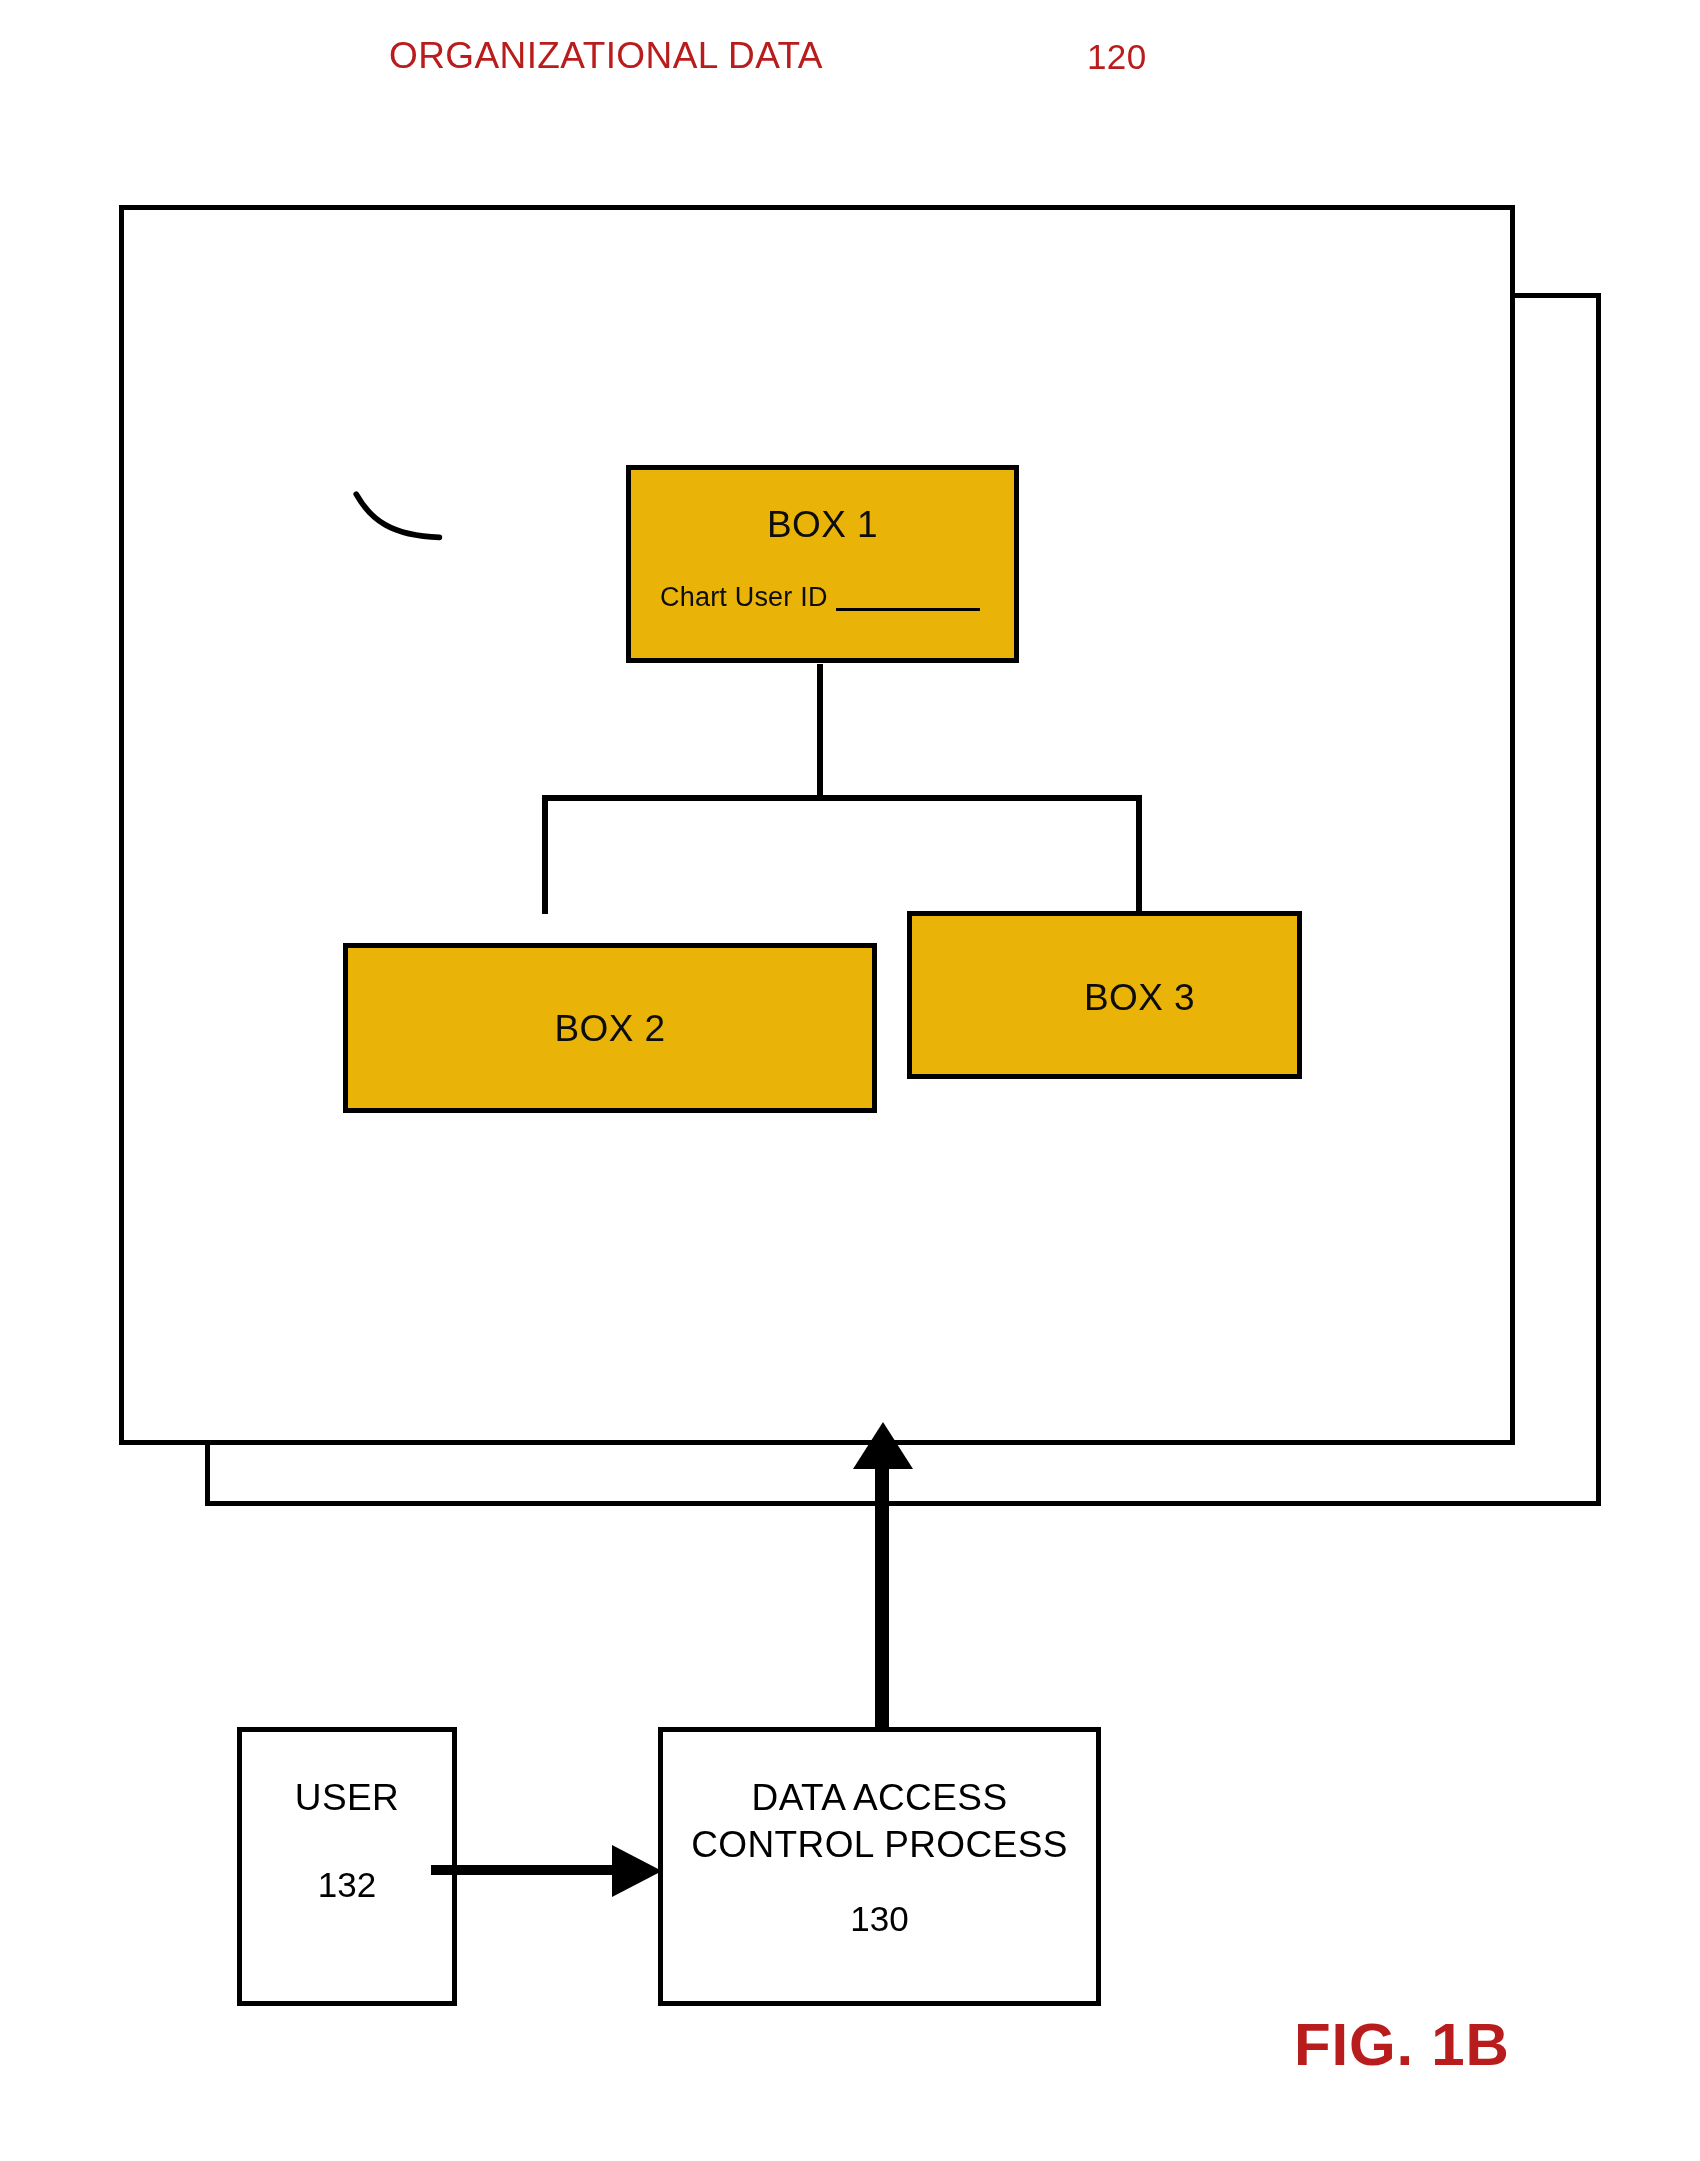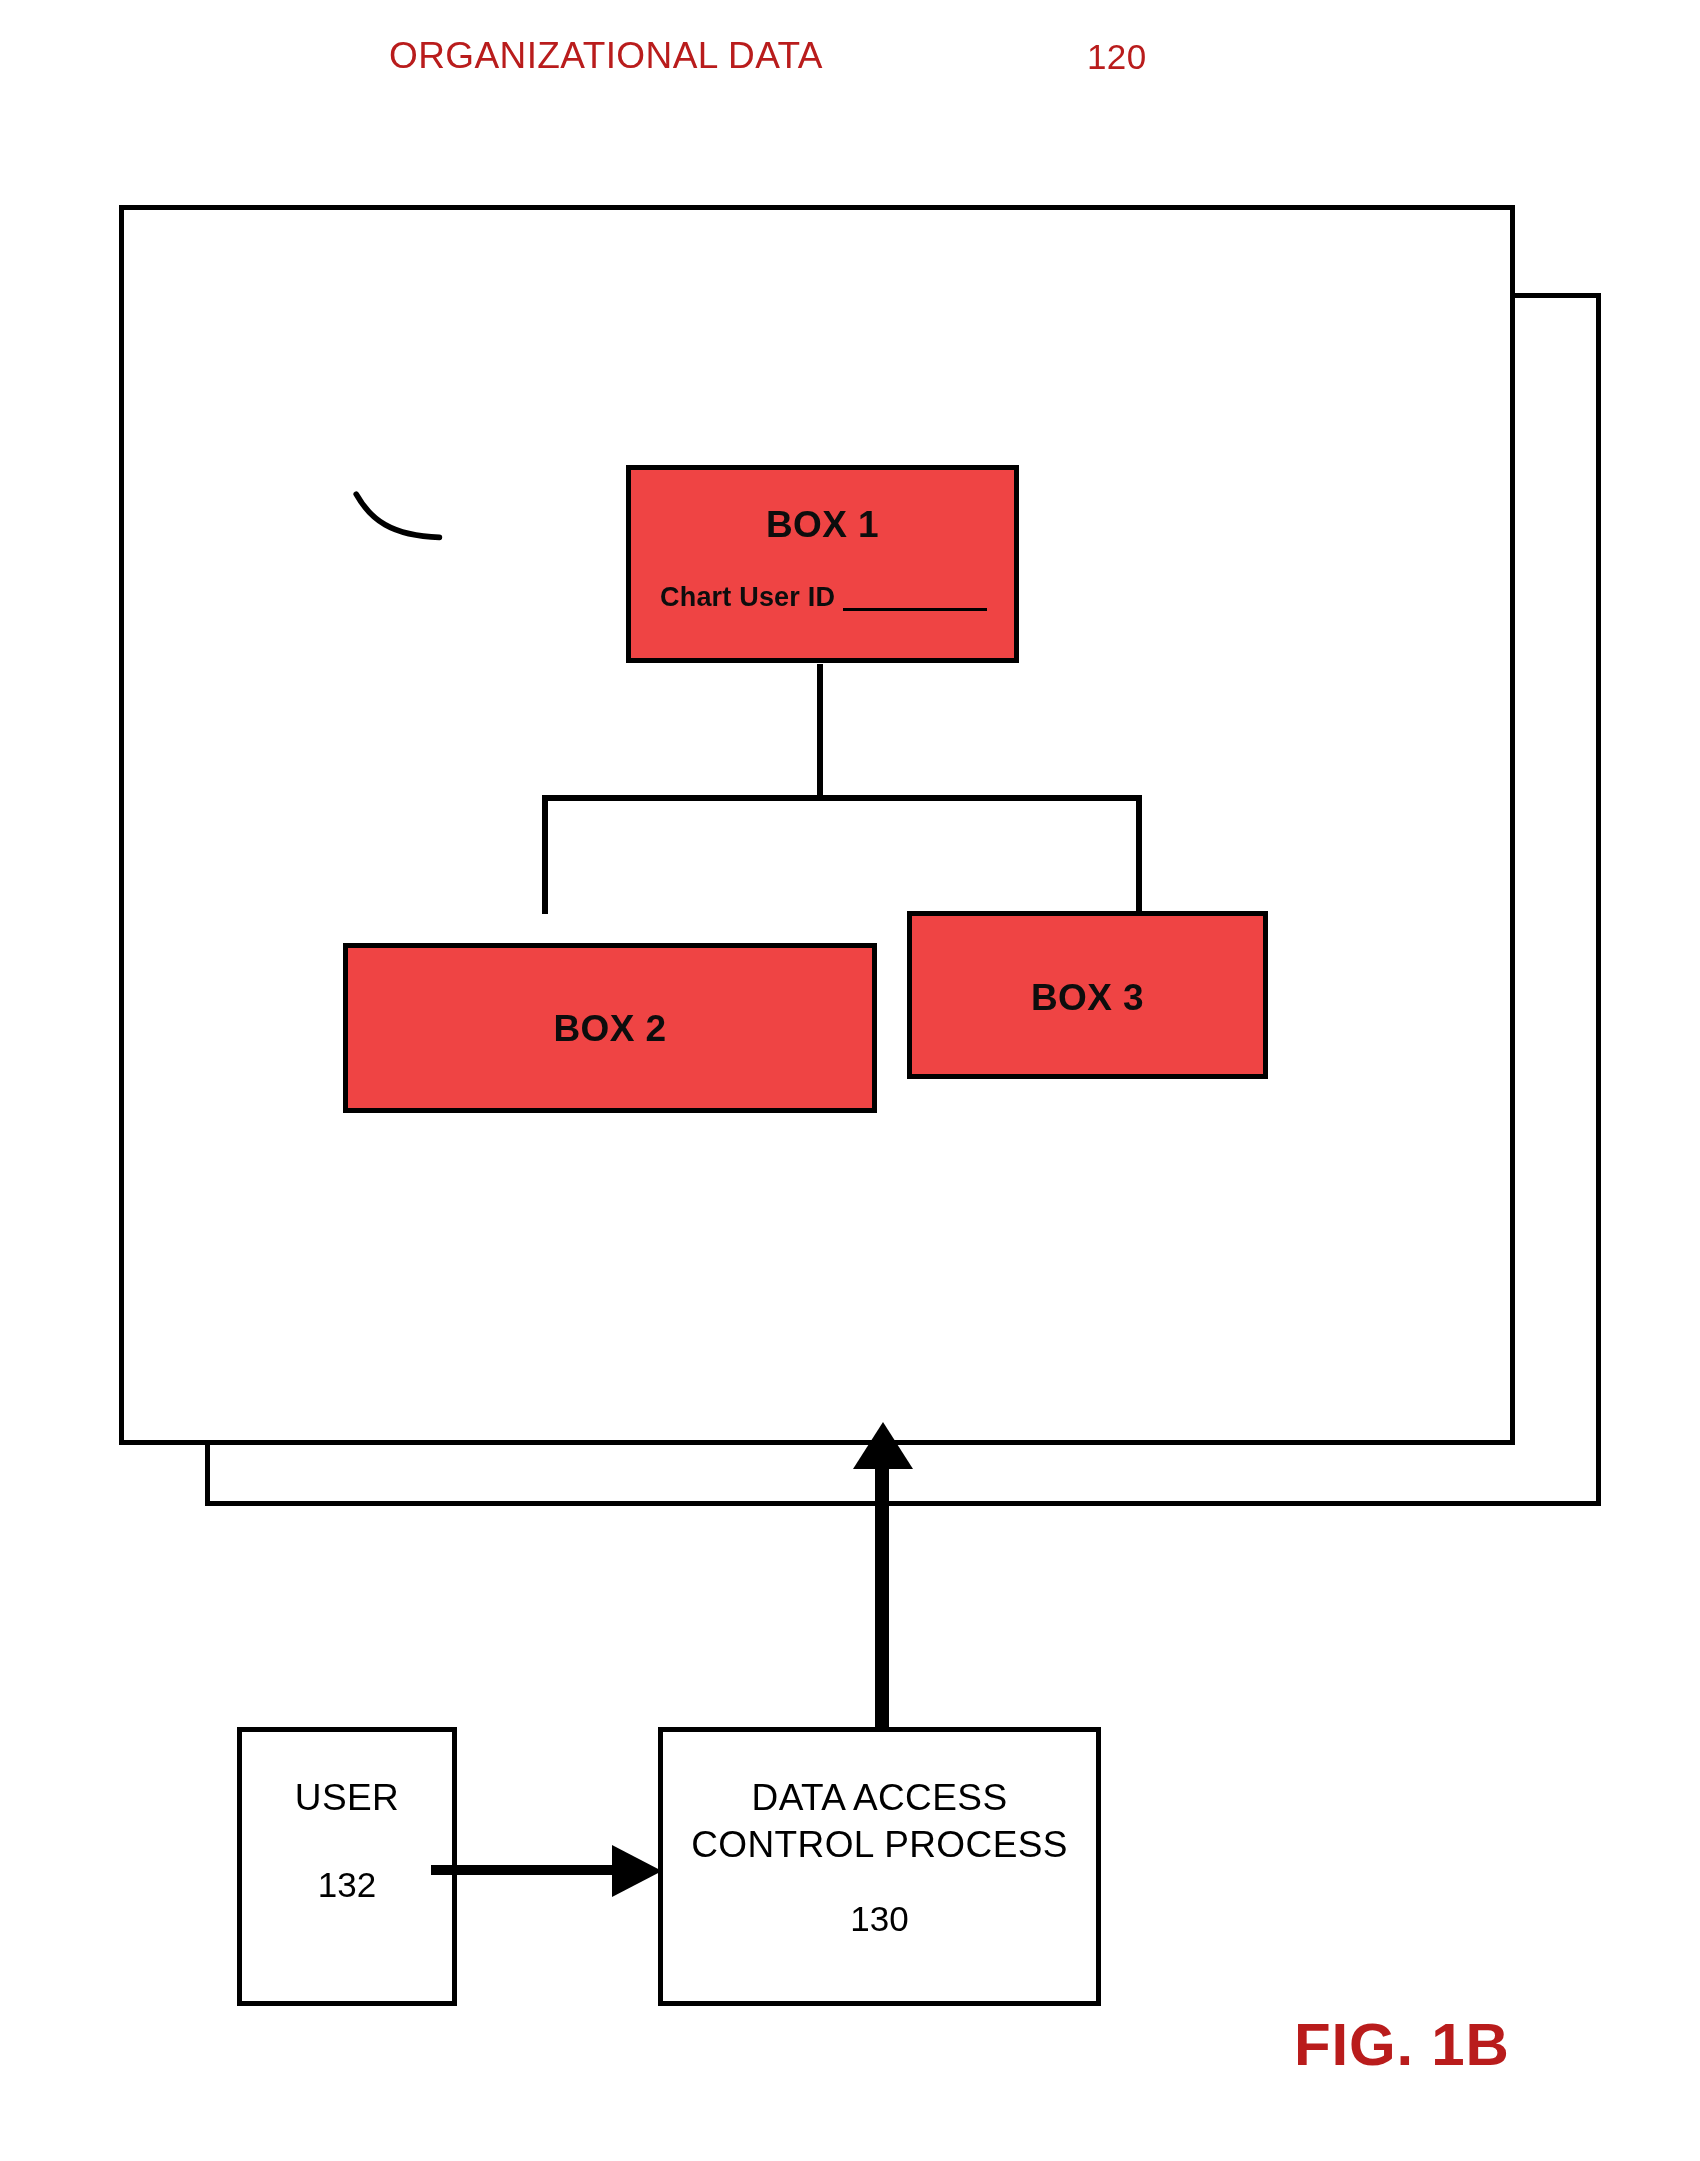--- a/index.html
+++ b/index.html
@@ -63,38 +63,37 @@
     top: 205px;
     width: 1396px;
     height: 1240px;
     z-index: 3;
   }
 
   
   .node {
     position: absolute;
     border: 5.6px solid #000000;
-    background: #ef4444;
+    background: #eab308;
     box-sizing: border-box;
     z-index: 6;
-    font-weight: bold;
   }
   .node-label {
     position: absolute;
     width: 100%;
     text-align: center;
     font-size: 37px;
     color: #0d0d0d;
     letter-spacing: 0.4px;
   }
   #box1 { left: 626px; top: 465px; width: 393px; height: 198px; }
   #box1 .node-label { top: 34px; }
   #box2 { left: 343px; top: 943px; width: 534px; height: 170px; }
   #box2 .node-label { top: 60px; }
-  #box3 { left: 907px; top: 911px; width: 361px; height: 168px; }
+  #box3 { left: 907px; top: 911px; width: 395px; height: 168px; padding-left: 35px; }
   #box3 .node-label { top: 61px; }
 
   
   .field-row {
     position: absolute;
     left: 29px;
     top: 114px;
     display: flex;
     align-items: flex-end;
   }

